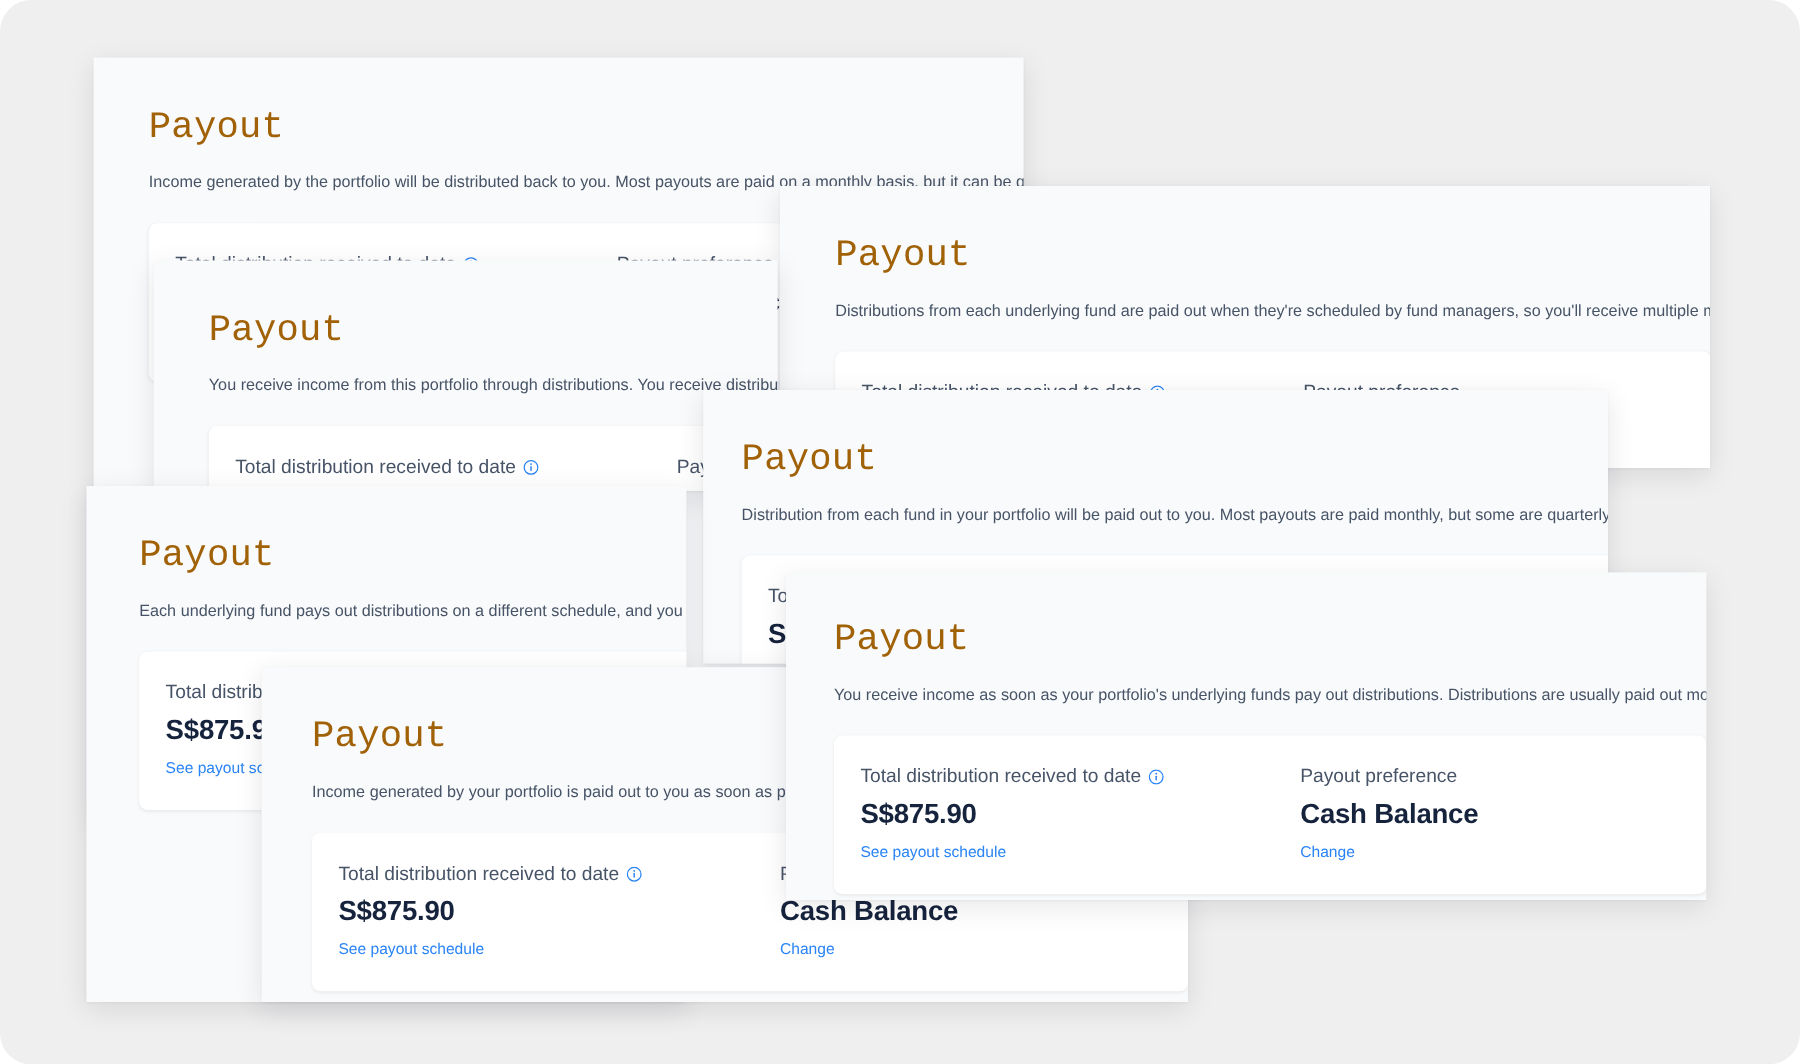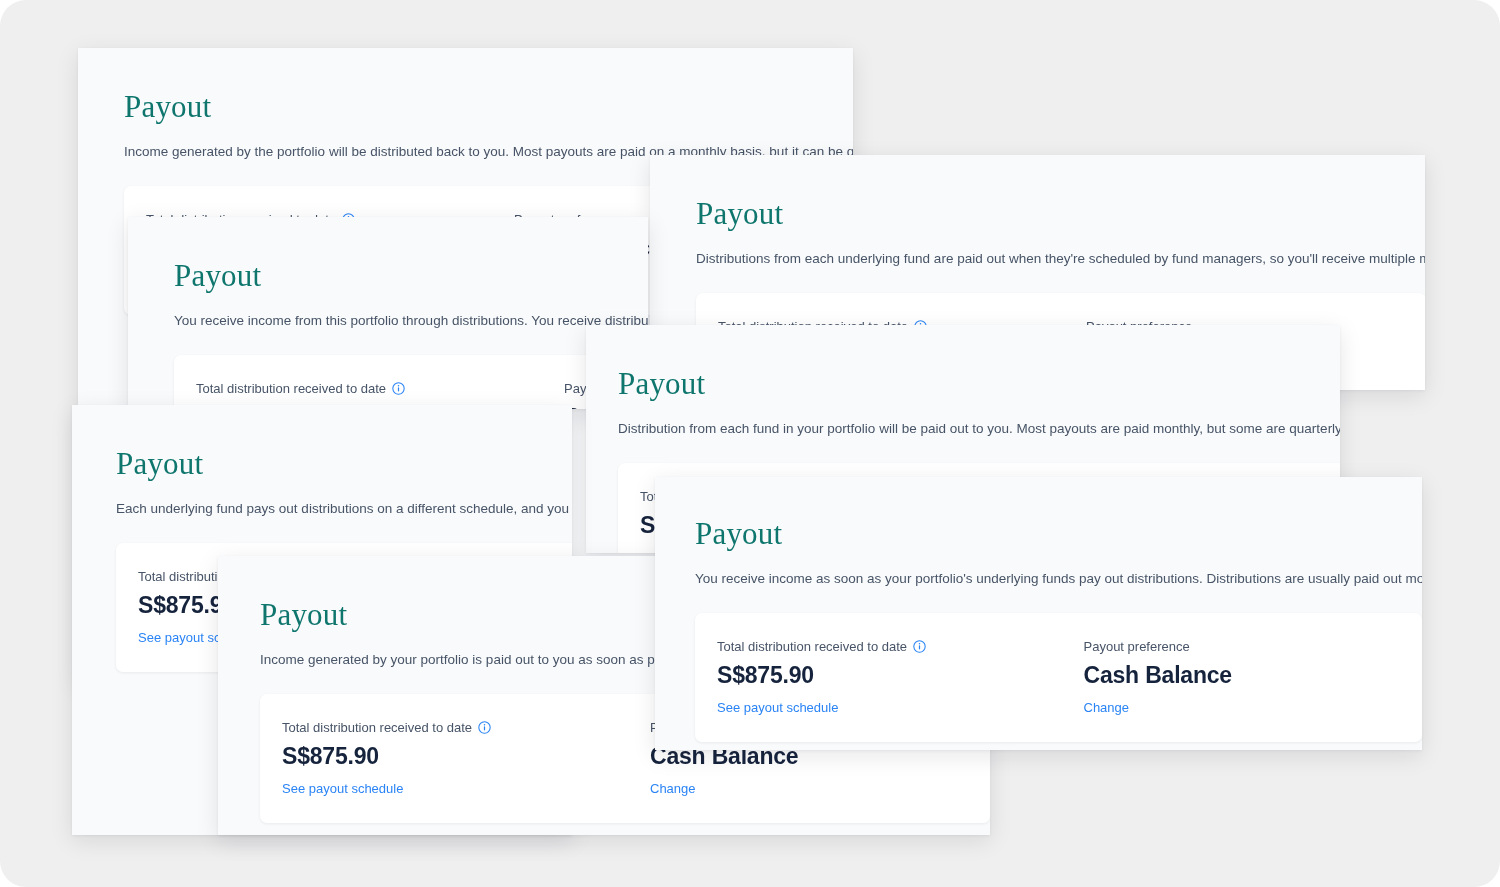--- a/index.html
+++ b/index.html
@@ -24,24 +24,24 @@
     box-shadow:0 6px 22px rgba(16,24,40,.10), 0 1px 3px rgba(16,24,40,.06);
   }
   .panel-inner{
     position:absolute;
     top:0;left:0;
     width:770px;
     padding:42px 46px 40px 46px;
     box-sizing:border-box;
   }
   .title{
-    font-family:Liberation Serif, serif;
+    font-family:Liberation Mono, monospace;
     font-size:31px;
     line-height:1.1;
-    color:#0f766e;
+    color:#a16207;
     margin:0 0 18px 0;
     white-space:nowrap;
     font-weight:400;
     letter-spacing:.2px;
   }
   .desc{
     font-size:13.5px;
     color:#475467;
     margin:0 0 24px 0;
     white-space:nowrap;
@@ -52,21 +52,21 @@
     border-radius:7px;
     padding:26px 24px 26px 22px;
     box-sizing:border-box;
     width:730px;
     display:flex;
     box-shadow:0 1px 3px rgba(16,24,40,.07);
   }
   .col{ width:50%; }
   .col-right{ padding-left:26px; box-sizing:border-box; }
   .lbl{
-    font-size:13px;
+    font-size:16px;
     color:#475467;
     white-space:nowrap;
     display:flex;
     align-items:center;
     gap:6px;
     margin-bottom:8px;
   }
   .val{
     font-size:23px;
     font-weight:bold;

